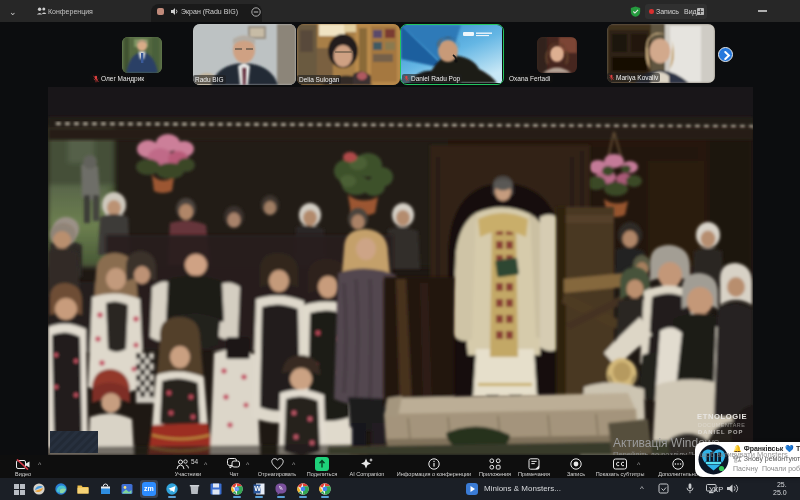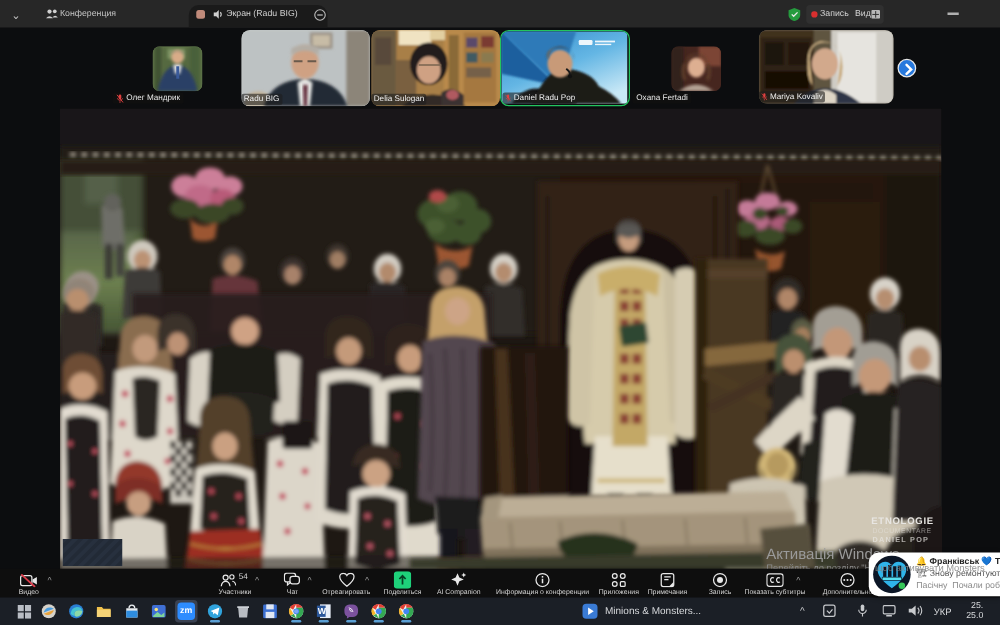--- a/index.html
+++ b/index.html
@@ -939,21 +939,21 @@
   </svg>
   <svg class="abs" style="left:706px;top:484px;" width="13" height="10" viewBox="0 0 13 10">
     <rect x="0.5" y="0.5" width="9.5" height="6.5" rx="1" stroke="#c8cacd" stroke-width="1" fill="none"></rect>
     <rect x="3" y="8" width="4.5" height="1.2" fill="#c8cacd"></rect>
     <path d="M11 2 a3 3 0 0 1 0 4 M12.3 1 a4.6 4.6 0 0 1 0 6" stroke="#c8cacd" stroke-width="0.8" fill="none" opacity="0"></path>
   </svg>
   <svg class="abs" style="left:726px;top:483px;" width="13" height="11" viewBox="0 0 13 11">
     <path d="M1 4 h2.5 L6.5 1.4 v8.2 L3.5 7 H1 Z" fill="#c8cacd"></path>
     <path d="M8.2 3.2 a3.4 3.4 0 0 1 0 4.6 M10 1.8 a5.6 5.6 0 0 1 0 7.4" stroke="#c8cacd" stroke-width="0.9" fill="none"></path>
   </svg>
-  <div class="abs" style="left:747px;top:485px;color:#d8dadd;font-size:7.5px;">УКР</div>
+  <div class="abs" style="left:709px;top:485px;color:#d8dadd;font-size:7.5px;">УКР</div>
   <div class="abs" style="left:773px;top:481px;color:#d8dadd;font-size:7px;line-height:8px;text-align:right;">25.<br>25.0</div>
 
   
   <div class="abs" style="left:695px;top:442px;width:105px;height:35px;background:#fff;border-radius:8px 0 0 8px;box-shadow:0 1px 4px rgba(0,0,0,.4);"></div>
   <svg class="abs" style="left:698px;top:444px;" width="31" height="31" viewBox="0 0 31 31">
     <circle cx="15.5" cy="15.5" r="15" fill="#0c1626"></circle>
     <path d="M15.5 26.5 C6.5 20 4 15.5 4 11.6 C4 7.6 7.2 5.4 10.2 5.4 C12.4 5.4 14.3 6.6 15.5 8.8 C16.7 6.6 18.6 5.4 20.8 5.4 C23.8 5.4 27 7.6 27 11.6 C27 15.5 24.5 20 15.5 26.5 Z" fill="#2fb4ea"></path>
     <g fill="#0c1626">
         <rect x="8.5" y="9.5" width="2.6" height="8"></rect>
         <rect x="12.4" y="8" width="2.8" height="9.5"></rect>

